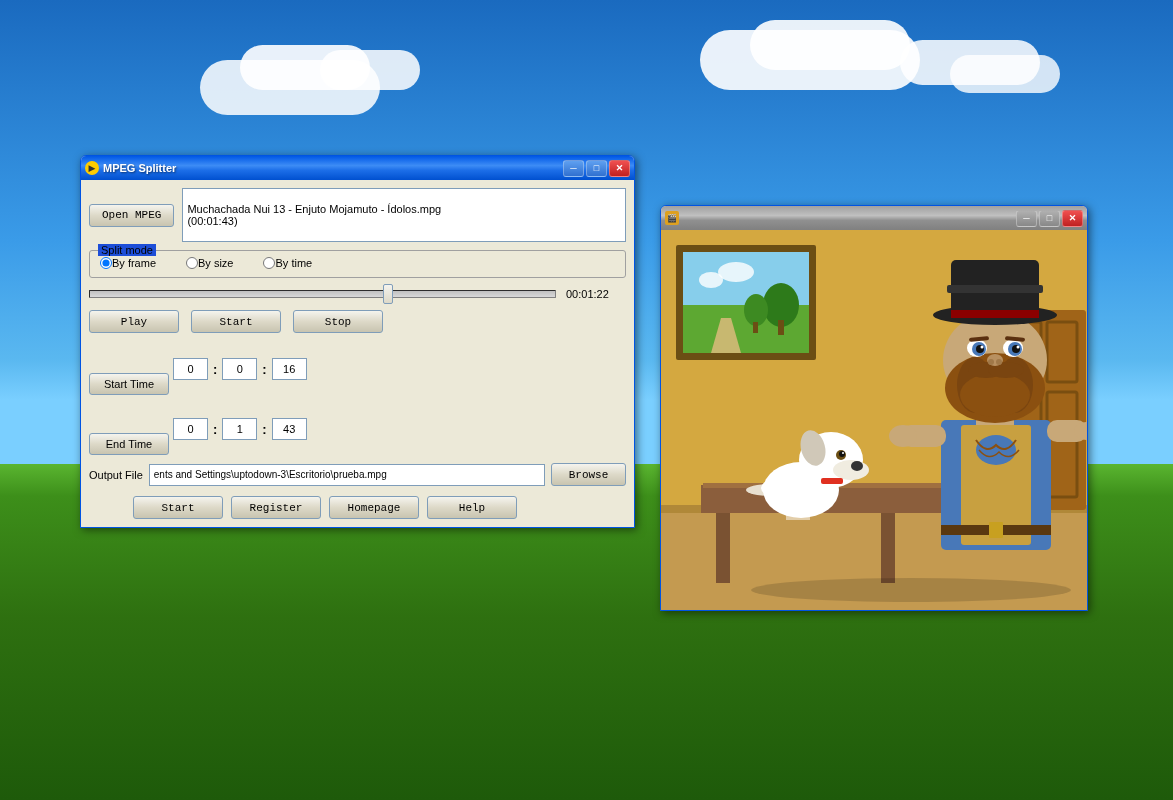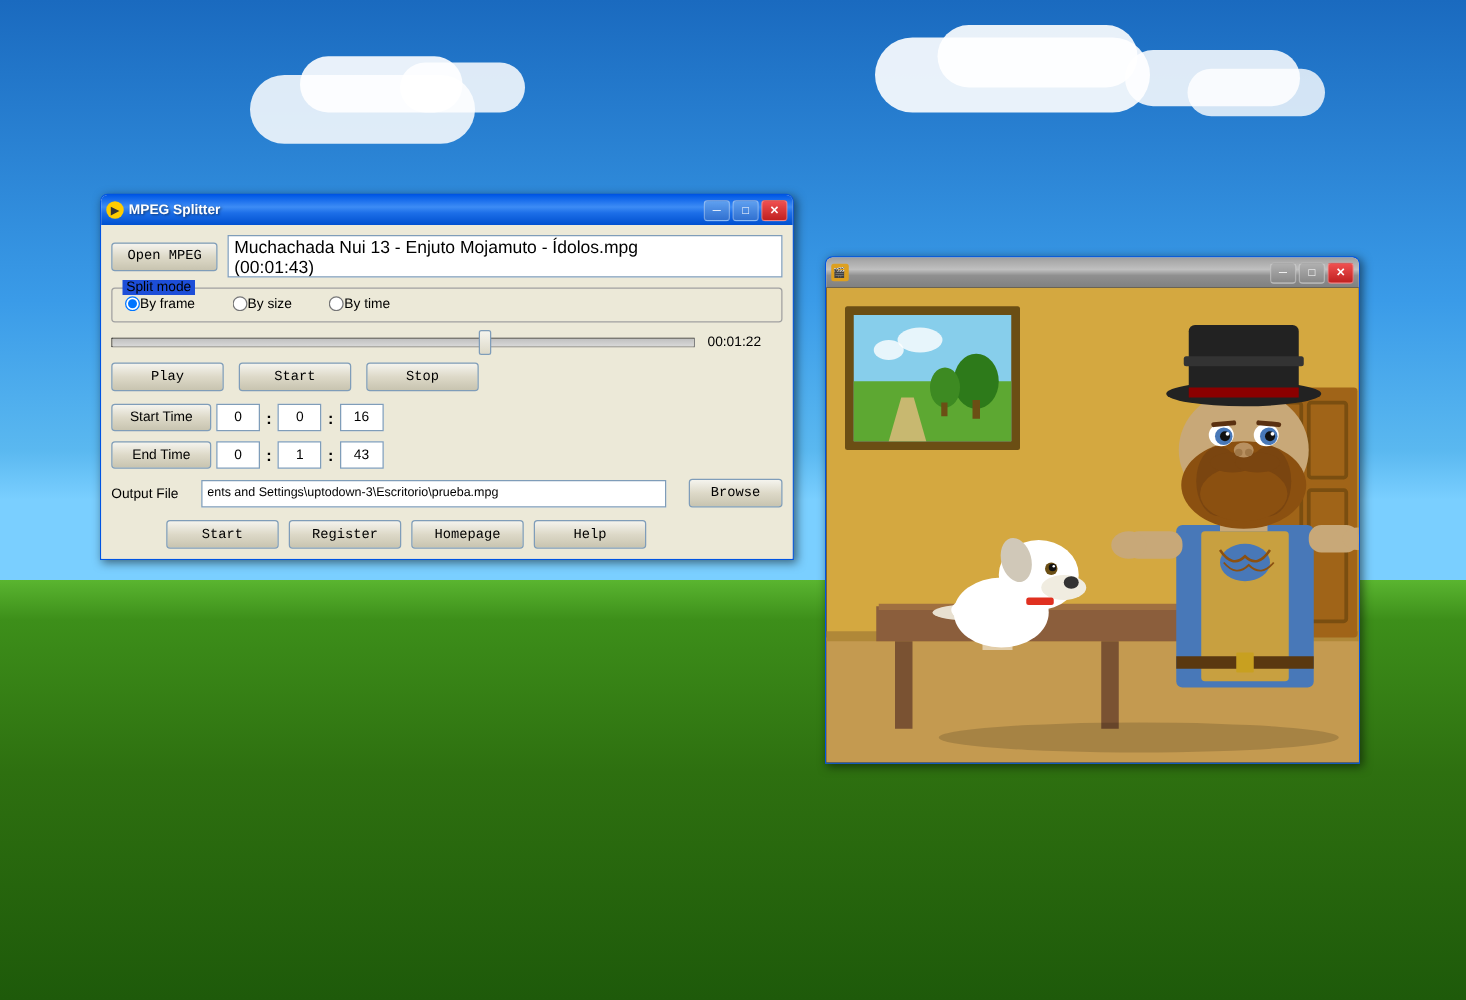--- a/index.html
+++ b/index.html
@@ -150,22 +150,22 @@
       display: flex;
       align-items: center;
       gap: 8px;
       margin-bottom: 8px;
     }
 
     .file-name-display {
       flex: 1;
       background: white;
       border: 1px inset #ccc;
-      padding: 0 4px;
-      font-size: 14px;
+      padding: 14px 4px;
+      font-size: 11px;
       min-height: 22px;
       display: flex;
       align-items: center;
       font-family: 'Tahoma', 'Arial', sans-serif;
       overflow: hidden;
       border: 1px solid #7f9db9;
     }
 
     
     .group-box {
@@ -254,20 +254,21 @@
       border: 1px solid #7f9db9;
       border-radius: 3px;
       padding: 3px 8px;
       font-size: 11px;
       width: 80px;
       text-align: center;
       height: 22px;
       display: flex;
       align-items: center;
       justify-content: center;
+      margin-top: 30px;
     }
 
     .time-input {
       width: 35px;
       height: 22px;
       border: 2px inset #c0c0c0;
       border: 1px solid #7f9db9;
       background: white;
       text-align: center;
       font-size: 11px;
@@ -278,21 +279,21 @@
     .time-sep {
       font-size: 13px;
       font-weight: bold;
       margin: 0 1px;
     }
 
     
     .output-row {
       display: flex;
       align-items: center;
-      gap: 18px;
+      gap: 6px;
       margin-bottom: 10px;
     }
 
     .output-label {
       font-size: 11px;
       white-space: nowrap;
     }
 
     .output-input {
       flex: 1;

